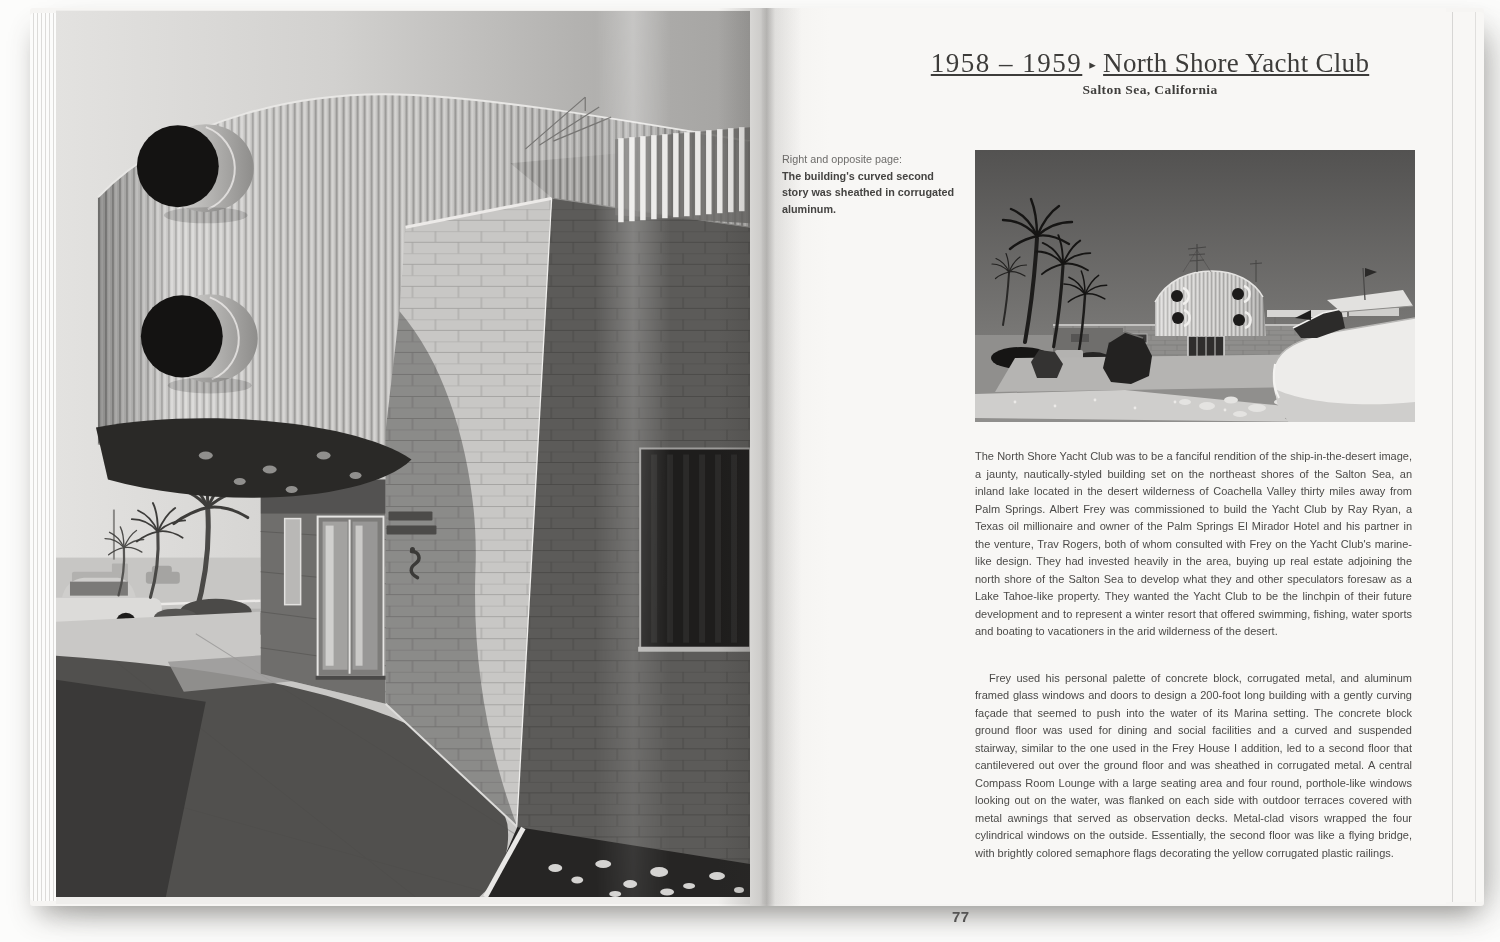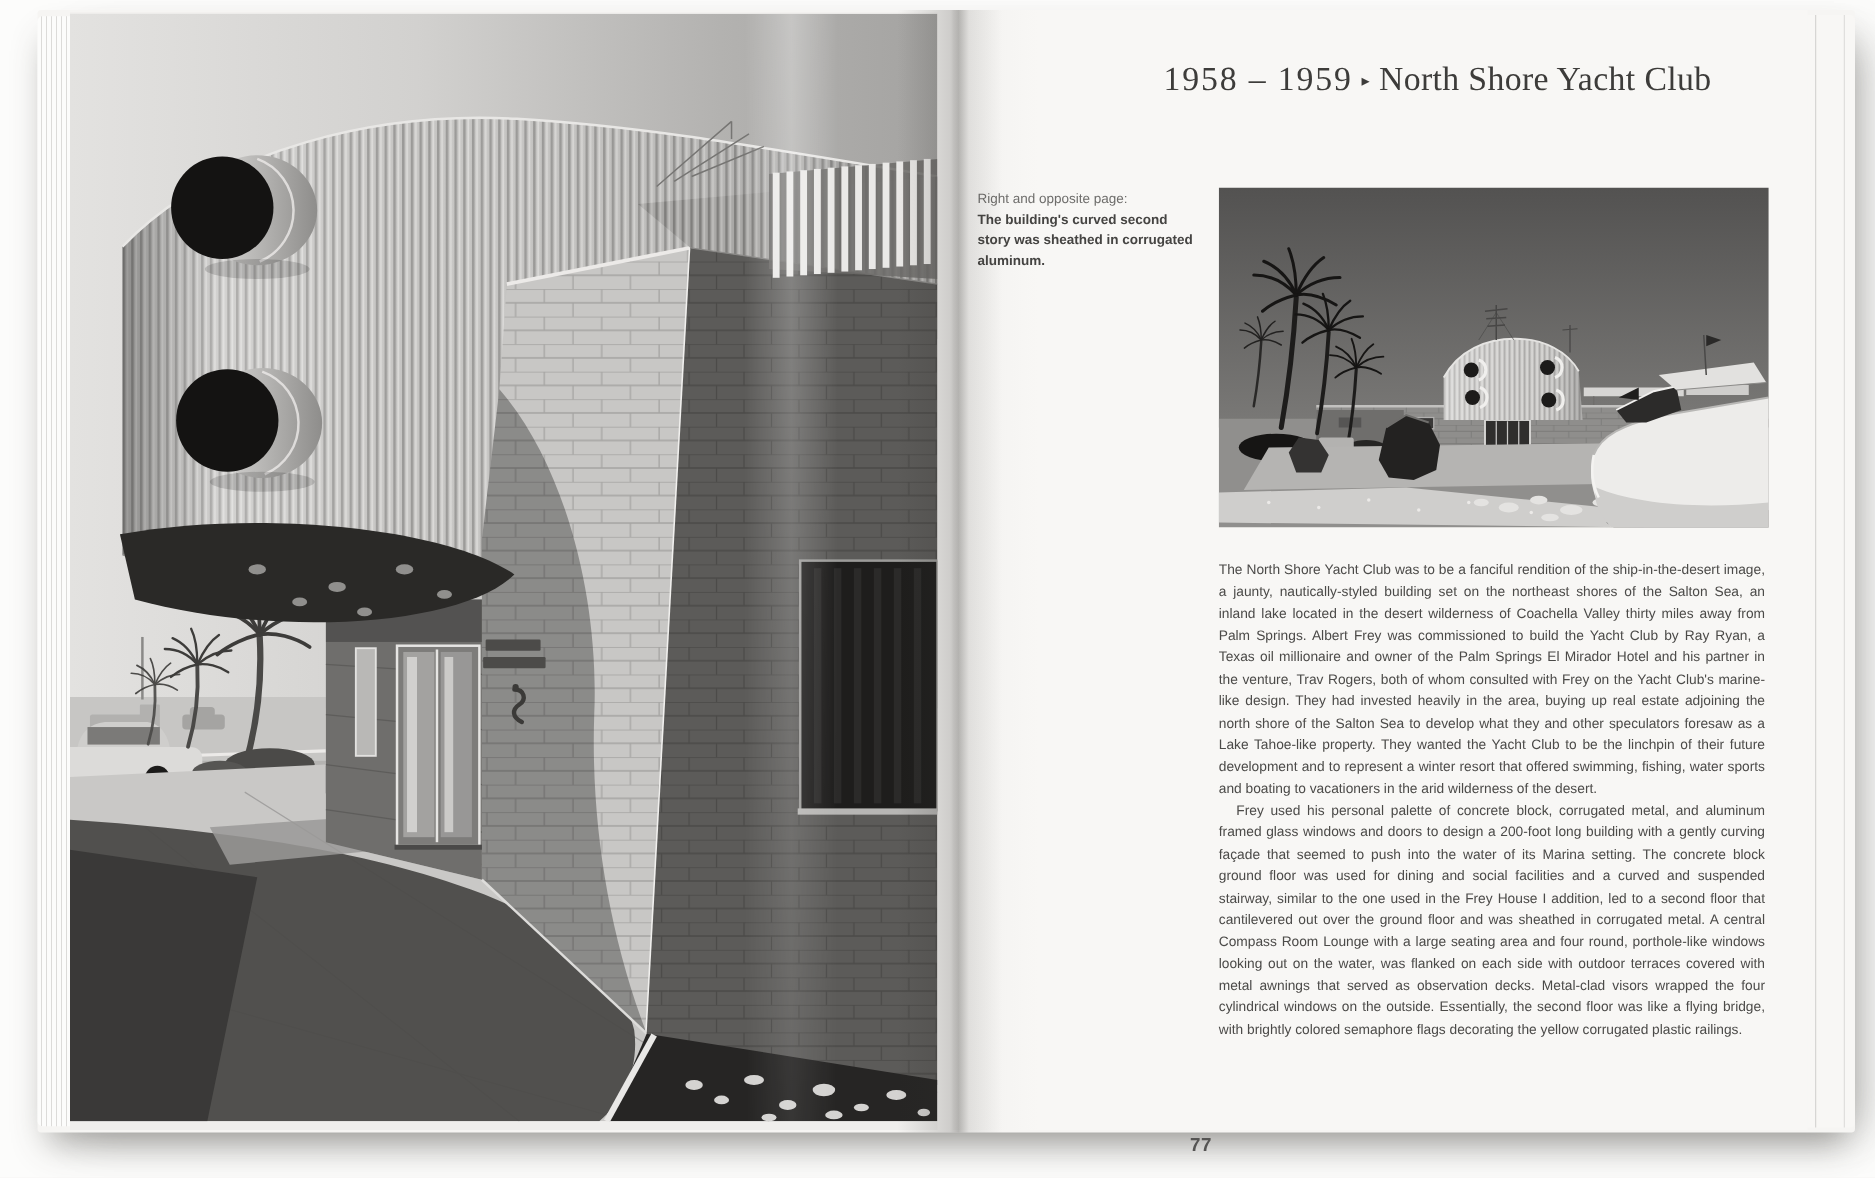--- a/index.html
+++ b/index.html
@@ -16,35 +16,35 @@
   .gutter{position:absolute;left:688px;top:0;width:84px;height:100%;z-index:6;pointer-events:none;
         background:linear-gradient(90deg,rgba(48,46,43,0) 0%,rgba(48,46,43,.20) 50%,rgba(48,46,43,.32) 58%,rgba(48,46,43,.10) 68%,rgba(48,46,43,0) 100%);}
   .page-right{position:absolute;left:732px;top:0;width:684px;height:896px;
         background:linear-gradient(90deg,#f2f1ef 0,#f8f7f5 10%,#f8f7f5 100%);}
   .edges-right{position:absolute;left:1416px;top:4px;width:38px;height:890px;background:#f8f7f5;border-radius:0 4px 4px 0;}
   .edges-right:before{content:"";position:absolute;left:6px;top:0;bottom:0;width:1px;background:#d7d6d4;}
   .edges-right:after{content:"";position:absolute;left:29px;top:0;bottom:0;width:1px;background:#e0dfdd;}
 
   .title-wrap{position:absolute;left:46px;top:40px;width:100%;text-align:center;
         font-family:"Liberation Serif",serif;color:#3d3c3a;}
-  .title-line{font-size:27px;letter-spacing:.3px;white-space:nowrap;}
+  .title-line{font-size:27px;letter-spacing:.3px;white-space:nowrap;text-decoration:underline;}
   .title-years{letter-spacing:1.5px;}
   .title-sep{display:inline-block;font-size:13px;vertical-align:3px;margin:0 7px;}
   .subtitle{font-size:13.5px;font-weight:700;margin-top:3px;letter-spacing:.4px;color:#3f3e3c;}
 
   .caption{position:absolute;left:20px;top:143px;width:176px;font-size:10.8px;line-height:16.5px;}
   .caption-lead{display:block;color:#6e6d6b;}
   .caption-text{display:block;color:#454442;font-weight:700;}
 
   .photo-r{position:absolute;left:213px;top:142px;width:440px;height:272px;display:block;}
 
   .body-text{position:absolute;left:213px;top:440px;width:437px;font-size:11px;line-height:17.5px;
         color:#4b4a48;text-align:justify;}
   .body-text p{margin:0;}
-  .body-text p + p{text-indent:14px;}
+  .body-text p + p{text-indent:14px;margin-top:29px;}
 
   .pageno{position:absolute;left:190px;top:900px;width:434px;
         font-size:15px;font-weight:700;color:#555453;letter-spacing:.5px;}
 </style>
 </head>
 <body>
 
 <div class="book">
 
   <div class="edges-left"></div>
@@ -277,20 +277,21 @@
   </div>
 
   <div class="gutter"></div>
 
   <div class="page-right">
 
     <div class="title-wrap">
       <div class="title-line">
         <span class="title-years">1958 – 1959</span><span class="title-sep">▸</span><span class="title-name">North Shore Yacht Club</span>
       </div>
+      <div class="subtitle">Salton Sea, California</div>
     </div>
 
     <div class="caption">
       <span class="caption-lead">Right and opposite page:</span>
       <span class="caption-text">The building's curved second story was sheathed in corrugated aluminum.</span>
     </div>
 
     <svg class="photo-r" viewBox="0 0 440 272" preserveAspectRatio="none">
       <defs>
         <linearGradient id="rsky" x1="0" y1="0" x2="0" y2="1">

